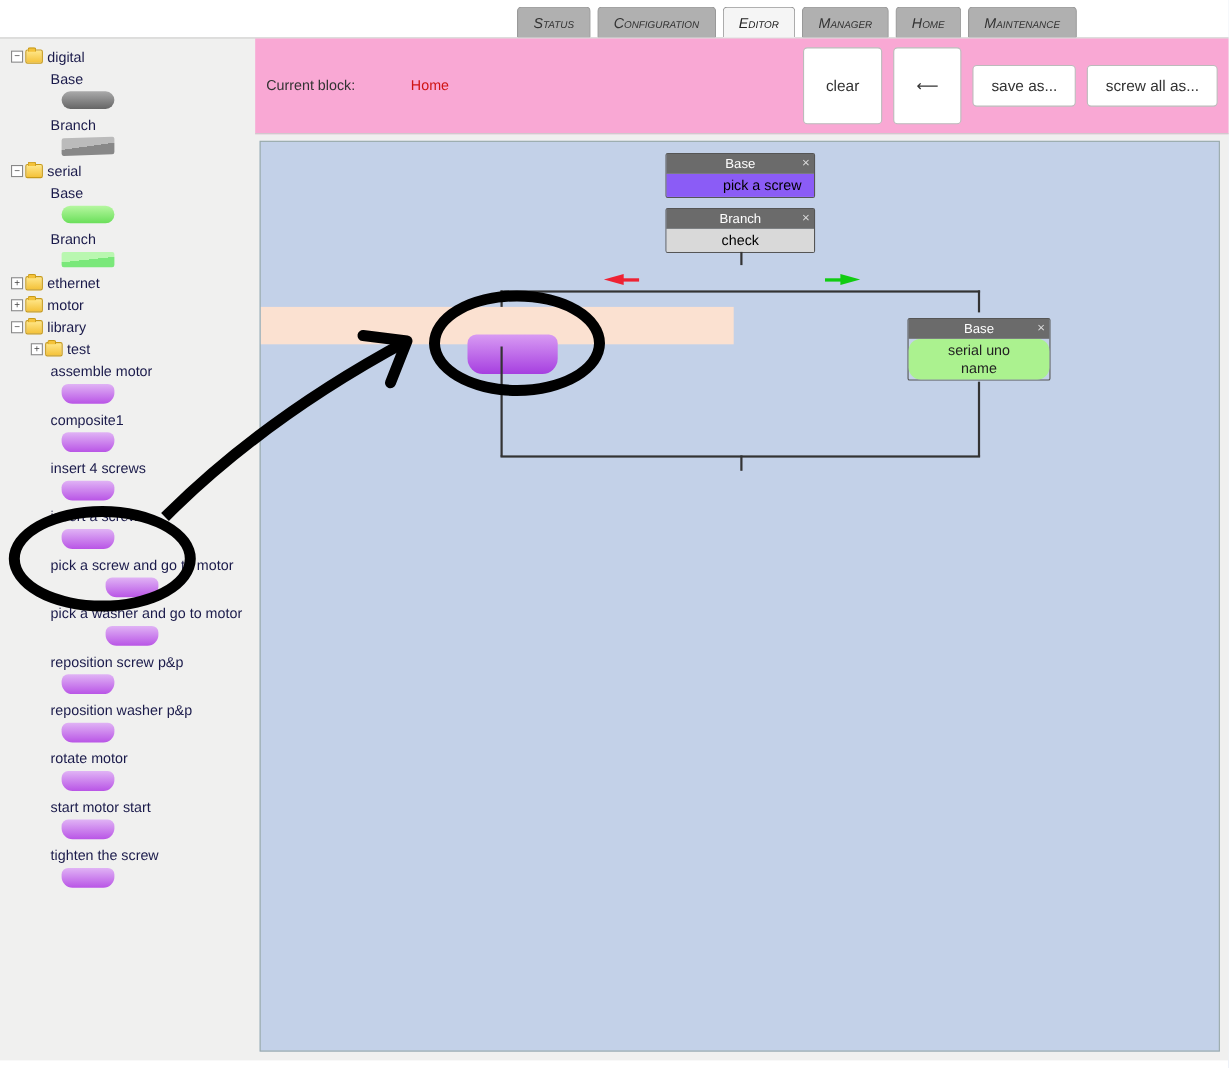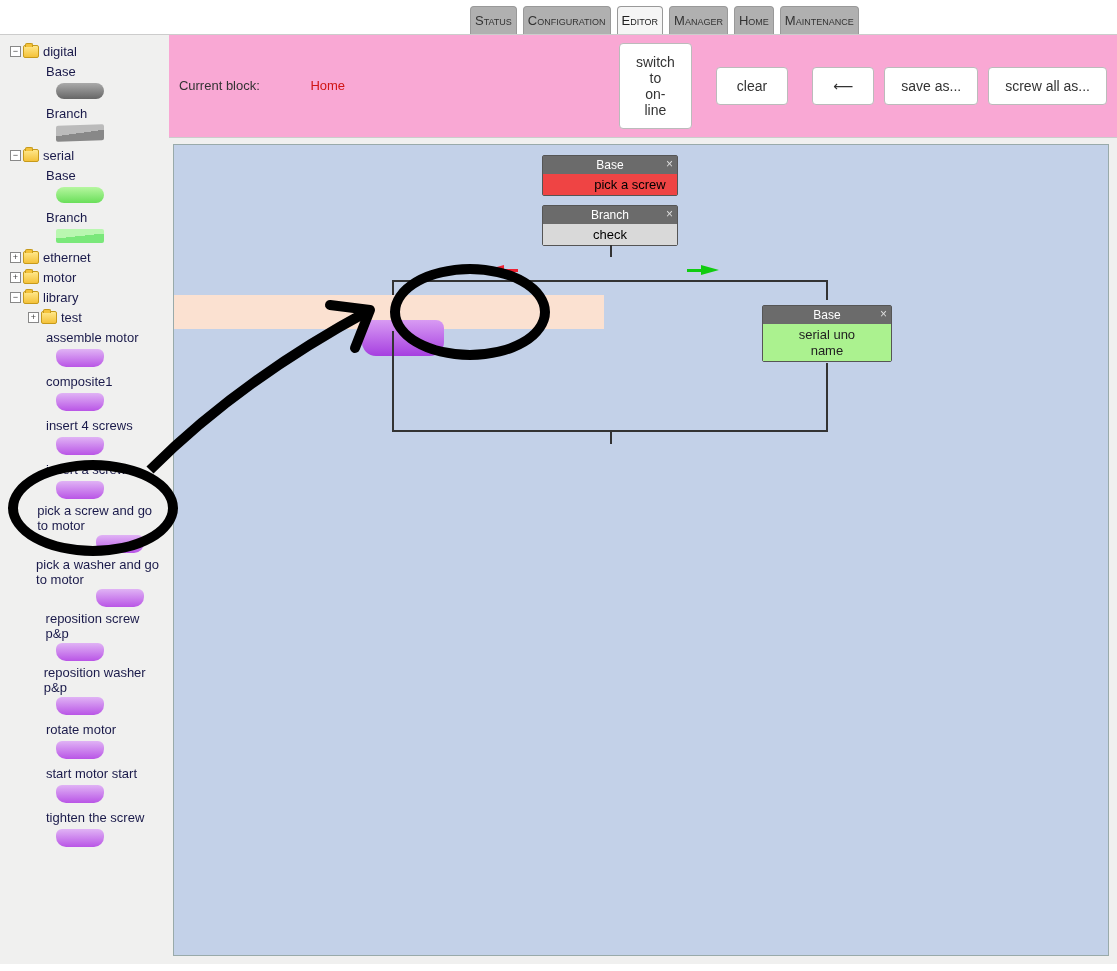--- a/index.html
+++ b/index.html
@@ -1,20 +1,20 @@
 <!DOCTYPE html>
 <html><head>
 <meta charset="utf-8">
 <style>
 * { box-sizing: border-box; margin: 0; padding: 0; }
 body { font-family: Arial, Helvetica, sans-serif; font-size: 13px; background: #fff; width: 1117px; height: 971px; overflow: hidden; }
 
 
 .tabs { display: flex; gap: 6px; padding: 6px 0 0 470px; background: #fff; }
-.tab { background: #b0b0b0; border: 1px solid #999; border-bottom: none; border-radius: 4px 4px 0 0; padding: 6px 4px; font-variant: small-caps; color: #333; cursor: pointer; }
+.tab { background: #b0b0b0; border: 1px solid #999; border-bottom: none; border-radius: 4px 4px 0 0; padding: 6px 14px; font-variant: small-caps; color: #333; cursor: pointer; font-style: italic; }
 .tab.active { background: #f5f5f5; color: #222; }
 
 
 .main { display: flex; width: 1117px; height: 930px; background: #f0f0ef; border-top: 1px solid #ccc; }
 
 
 .sidebar { width: 232px; padding: 6px 4px; overflow: hidden; }
 .tree { font-size: 13px; color: #1a1a4a; }
 .tree-row { display: flex; align-items: center; gap: 2px; min-height: 20px; cursor: pointer; }
 .tree-indent { display: inline-block; }
@@ -30,32 +30,32 @@
 .thumb-purple { width: 48px; height: 18px; border-radius: 6px 6px 10px 10px; background: linear-gradient(#e0b3f5,#b955e6); }
 .thumb-purple.shift { margin-left: 40px; }
 
 
 .canvas-wrap { flex: 1; display: flex; flex-direction: column; }
 .toolbar { display: flex; align-items: center; gap: 10px; padding: 8px 10px; background: #f9a8d4; border-bottom: 1px solid #ccc; }
 .info { font-size: 13px; color: #333; line-height: 1.4; flex: 0 0 420px; }
 .info .red { color: #d01414; }
 .spacer { flex: 1; }
 .btn { background: #fff; border: 1px solid #bbb; border-radius: 4px; padding: 10px 16px; font-size: 14px; color: #333; cursor: pointer; white-space: nowrap; }
-.btn.small { padding: 10px 20px; margin-left: 14px; }
+.btn.small { padding: 26px 20px; }
 
 .canvas { flex: 1; margin: 6px 8px 8px 4px; background: #c3d1e8; border: 1px solid #9aa; position: relative; overflow: hidden; }
 
 
 .node { position: absolute; width: 136px; border: 1px solid #555; border-radius: 2px; font-size: 13px; text-align: center; }
 .node .hdr { background: #6b6b6b; color: #fff; padding: 2px 4px; position: relative; font-size: 12px; }
 .node .hdr .x { position: absolute; right: 4px; top: 1px; font-size: 12px; color: #ddd; cursor: pointer; }
 .node .body { padding: 3px 4px; }
-.node.red .body { background: #ef4444; color: #000; padding-left: 44px; }
+.node.red .body { background: #8b5cf6; color: #000; padding-left: 44px; }
 .node.gray .body { background: #d9d9d9; color: #000; }
-.node.green .body { background: #abf28f; color: #222; line-height: 1.2; }
+.node.green .body { background: #abf28f; color: #222; line-height: 1.2; border-radius: 11px; }
 .node.green { width: 130px; }
 
 
 .hline { position: absolute; height: 2px; background: #333; }
 .vtick { position: absolute; width: 2px; background: #333; }
 .arrow-left { position:absolute; width:0;height:0; border-top:5px solid transparent; border-bottom:5px solid transparent; border-right:18px solid #e23; }
 .arrow-left::after { content:""; position:absolute; left:16px; top:-1px; width:16px; height:3px; background:#e23; }
 .arrow-right { position:absolute; width:0;height:0; border-top:5px solid transparent; border-bottom:5px solid transparent; border-left:18px solid #1c1; }
 .arrow-right::after { content:""; position:absolute; right:16px; top:-1px; width:16px; height:3px; background:#1c1; }
 
@@ -250,22 +250,20 @@
   <div class="canvas-wrap">
     <div class="toolbar">
       <div class="info">
         <div>
           <span>Current block:</span>
           &nbsp;&nbsp;&nbsp;&nbsp;&nbsp;&nbsp;&nbsp;&nbsp;&nbsp;&nbsp;&nbsp;&nbsp;
           <span class="red">Home</span>
         </div>
       </div>
       <div class="spacer"></div>
-      <button class="btn" style="white-space:pre-line;text-align:center">switch to
-on-line</button>
       <button class="btn small">clear</button>
       <button class="btn small">⟵</button>
       <button class="btn">save as...</button>
       <button class="btn">screw all as...</button>
     </div>
 
     <div class="canvas">
 
       <div class="node red" style="left:368px; top:10px;">
         <div class="hdr">

